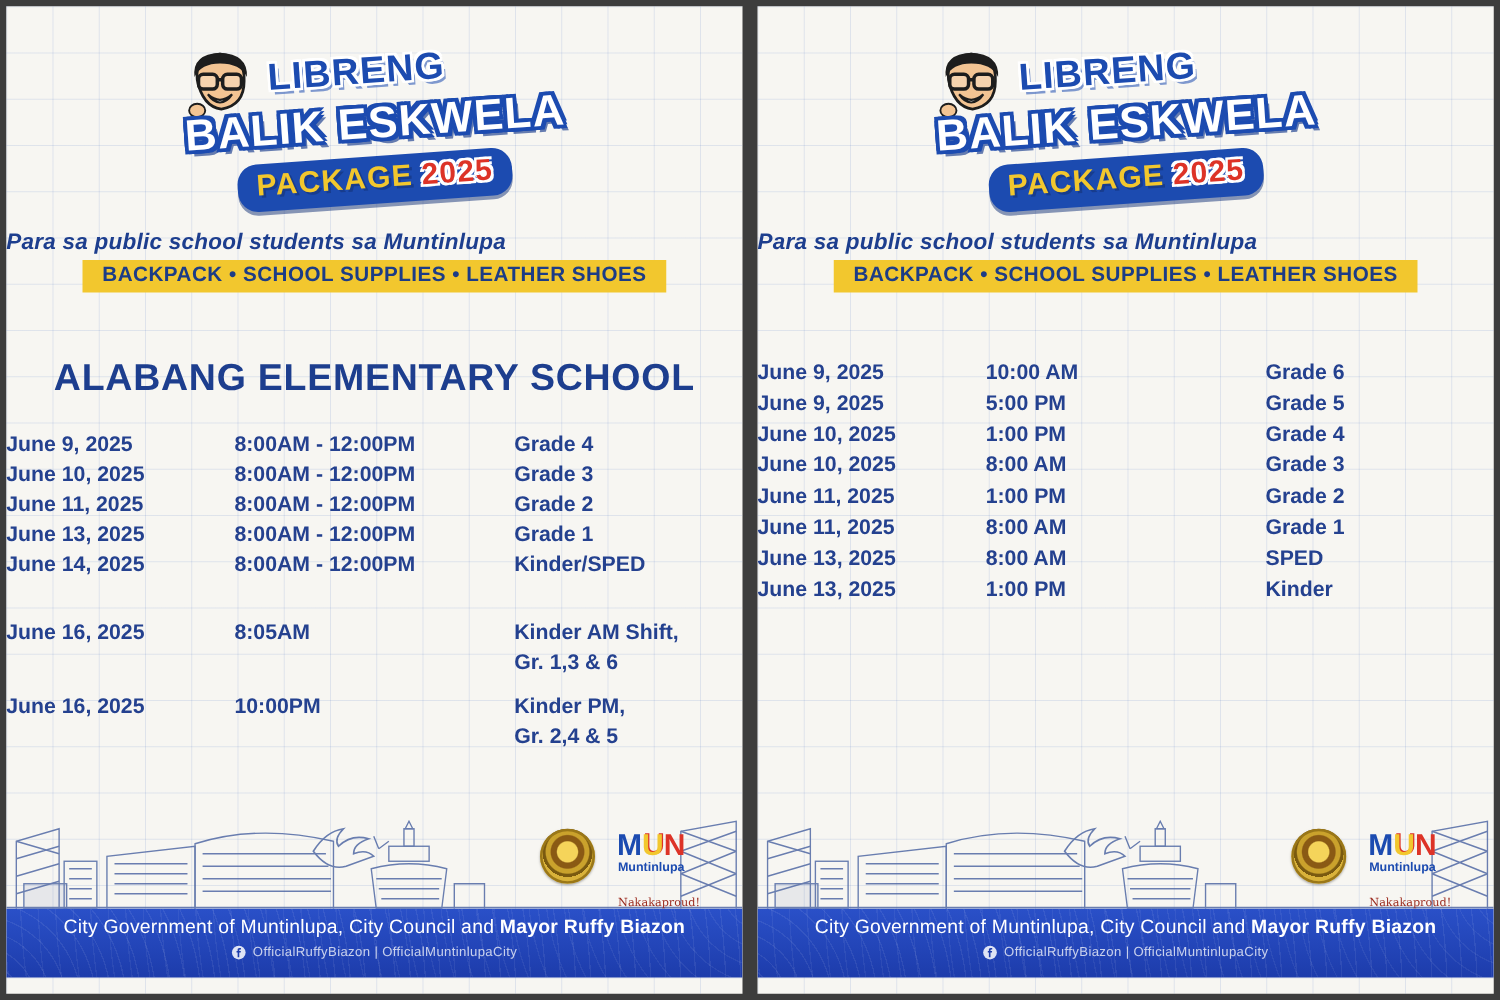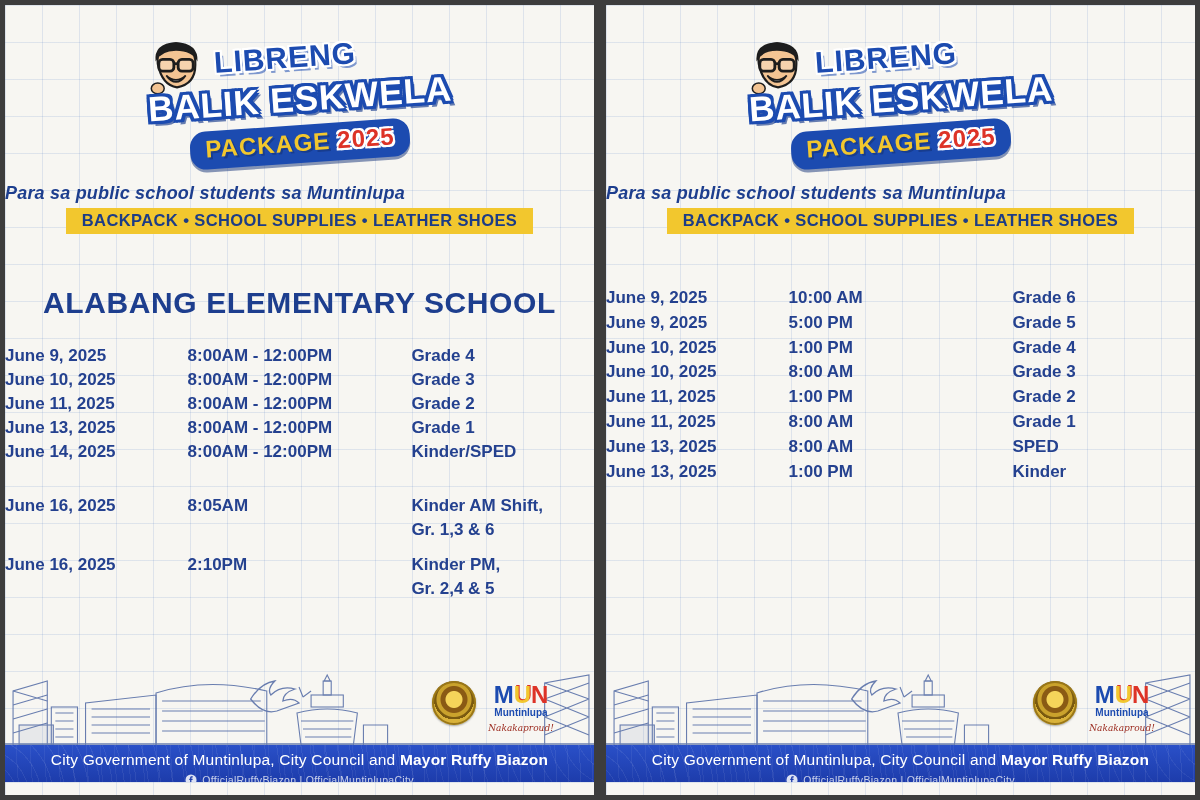--- a/index.html
+++ b/index.html
@@ -132,25 +132,25 @@
     position:absolute; right:34px; top:10px;
     width:78px; text-align:center; line-height:1;
   }
   .mun-letters{ font-size:24px; font-weight:800; letter-spacing:0; }
   .mun-m{ color:#1c4bb0; }
   .mun-u{ color:#f2c72e; text-shadow:1px -1px 0 #dd3327; }
   .mun-n{ color:#dd3327; }
   .mun-sub{ font-size:10px; font-weight:800; color:#1c4bb0; margin-top:1px; }
   .mun-script{
     font-family:"DejaVu Serif", serif;
-    font-style:italic; font-size:9px; color:#9c2c20; margin-top:6px;
+    font-size:9px; color:#9c2c20; margin-top:19px;text-align:right;
   }
   .band{
     position:relative;
-    height:37px;
+    height:55px;
     background:linear-gradient(180deg,#2a50c8 0%, #1d3cab 100%);
     overflow:hidden;
   }
   .band::before{
     content:""; position:absolute; inset:0;
     background:
       repeating-radial-gradient(circle at -4% 140%, transparent 0 11px, rgba(255,255,255,.07) 11px 12px),
       repeating-radial-gradient(circle at 104% -40%, transparent 0 13px, rgba(255,255,255,.06) 13px 14px);
   }
   .credit{
@@ -234,21 +234,21 @@
           <div class="row">
             <div class="cell">June 16, 2025</div>
             <div class="cell">8:05AM</div>
             <div class="cell">
               <div>Kinder AM Shift,</div>
               <div>Gr. 1,3 &amp; 6</div>
             </div>
           </div>
           <div class="row">
             <div class="cell">June 16, 2025</div>
-            <div class="cell">2:10PM</div>
+            <div class="cell">10:00PM</div>
             <div class="cell">
               <div>Kinder PM,</div>
               <div>Gr. 2,4 &amp; 5</div>
             </div>
           </div>
         </div>
       </div>
     </div>
 
     <div class="footer">

